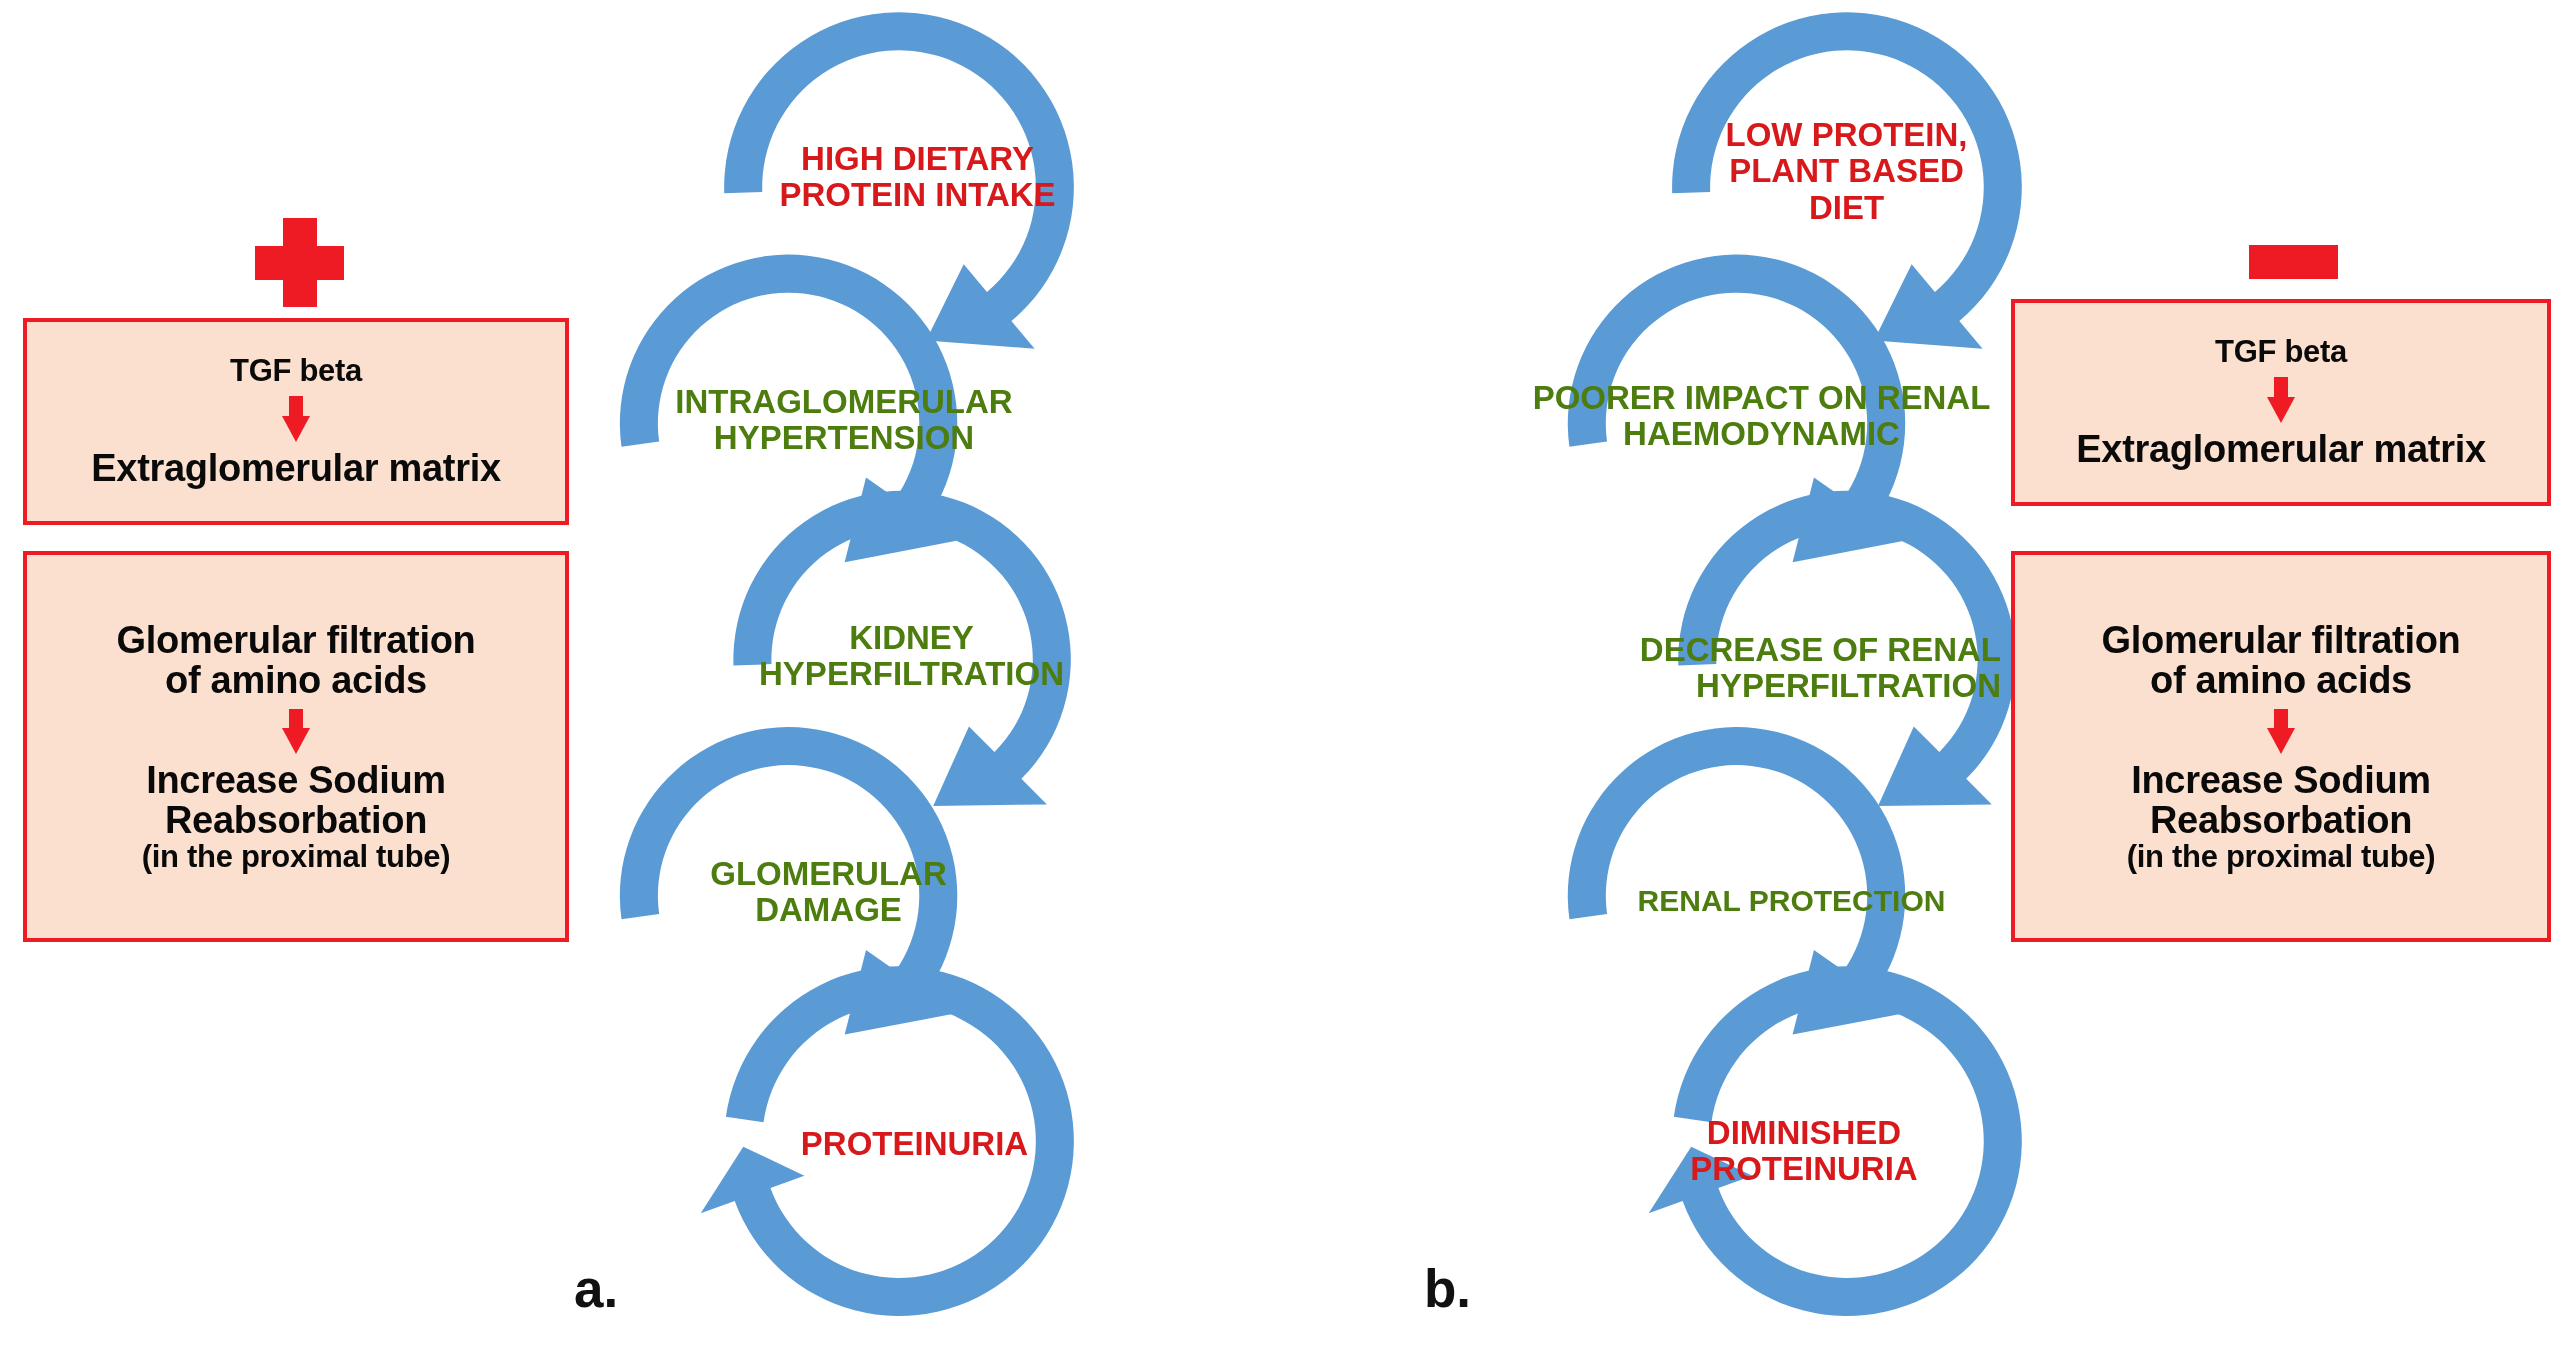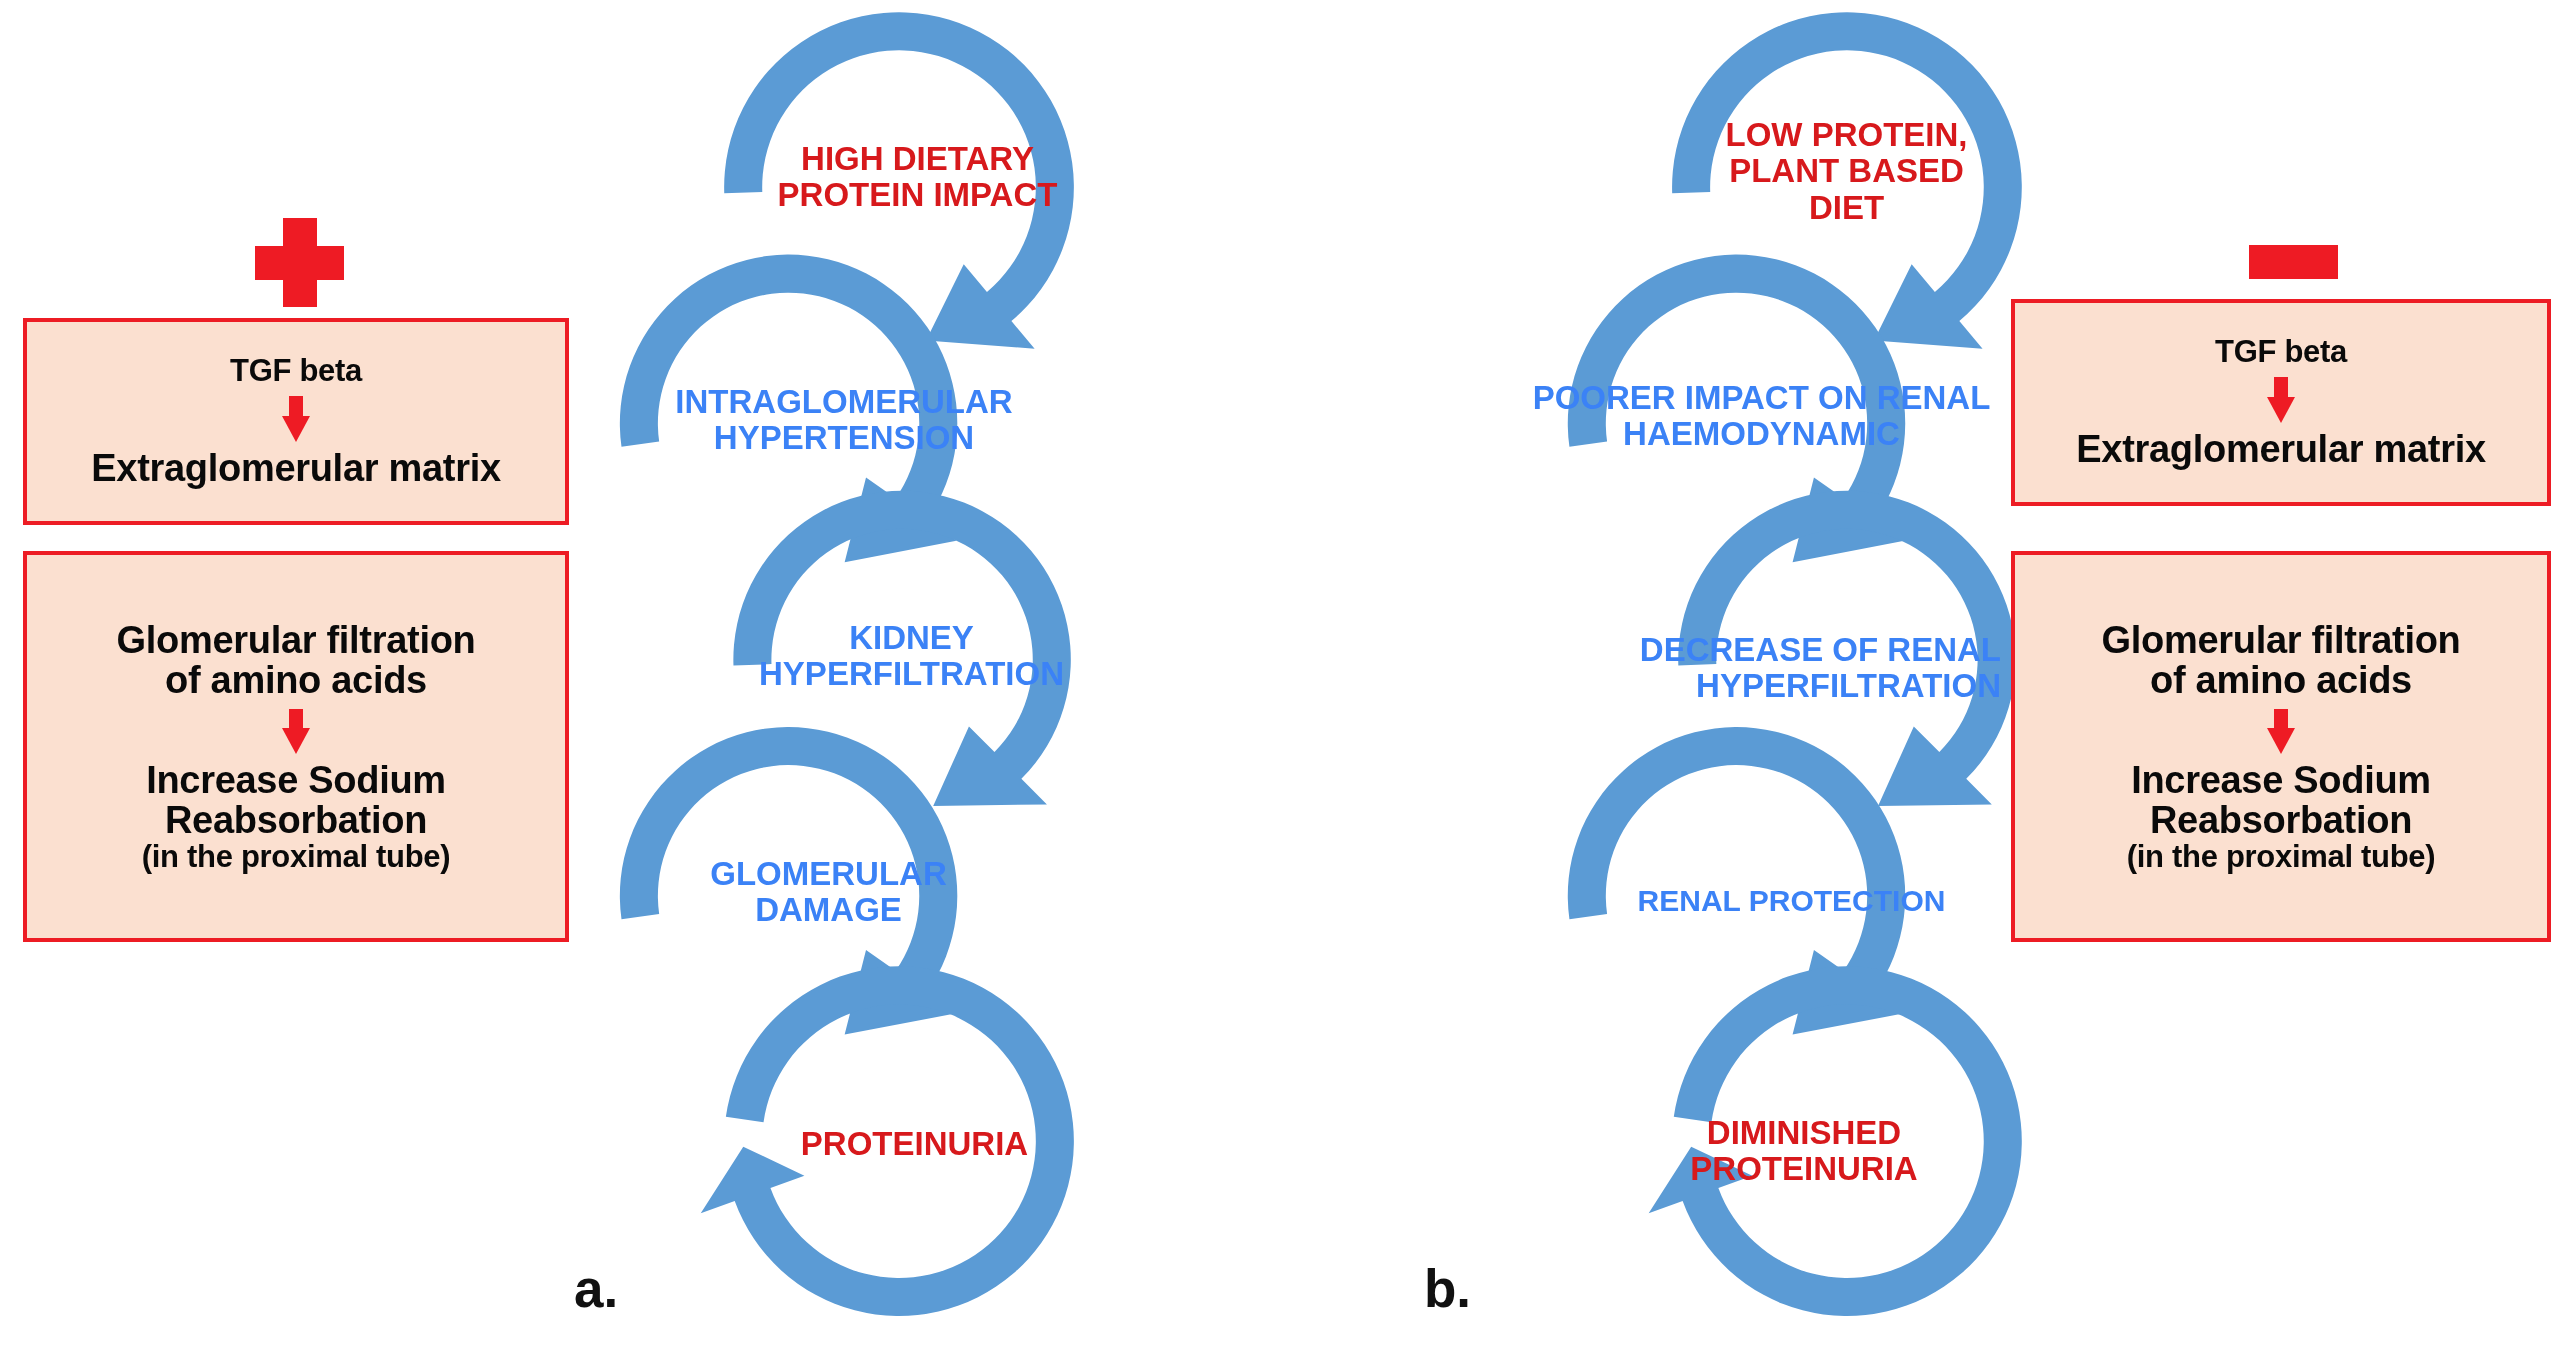--- a/index.html
+++ b/index.html
@@ -82,21 +82,21 @@
 
   
   .stage-label {
     position: absolute;
     text-align: center;
     font-weight: bold;
     line-height: 1.1;
     letter-spacing: 0px;
     white-space: pre-line;
   }
-  .stage-black { color: #3b82f6; }
+  .stage-black { color: #4d7c0f; }
   .stage-red   { color: #d7191c; }
 
   
   .panel-caption {
     position: absolute;
     font-size: 53px;
     font-weight: bold;
     color: #111111;
   }
 
@@ -152,21 +152,21 @@
     <div class="box-arrow">
       <div class="shaft"></div>
         <div class="head"></div>
     </div>
     <div class="info-line ln-big">Increase Sodium</div>
     <div class="info-line ln-big">Reabsorbation</div>
     <div class="info-line ln-small">(in the proximal tube)</div>
   </div>
 
   <div class="stage-label stage-red" style="left:758px; top:141px; width:319px; font-size:33px;">HIGH DIETARY
-PROTEIN IMPACT</div>
+PROTEIN INTAKE</div>
   <div class="stage-label stage-black" style="left:672px; top:384px; width:344px; font-size:33px;">INTRAGLOMERULAR
 HYPERTENSION</div>
   <div class="stage-label stage-black" style="left:752px; top:620px; width:319px; font-size:33px;">KIDNEY
 HYPERFILTRATION</div>
   <div class="stage-label stage-black" style="left:669px; top:856px; width:319px; font-size:33px;text-align:center;">GLOMERULAR
 DAMAGE</div>
   <div class="stage-label stage-red" style="left:755px; top:1126px; width:319px; font-size:33px;">PROTEINURIA</div>
 
   <div class="panel-caption" style="left:574px; top:1258px;">a.</div>
 

